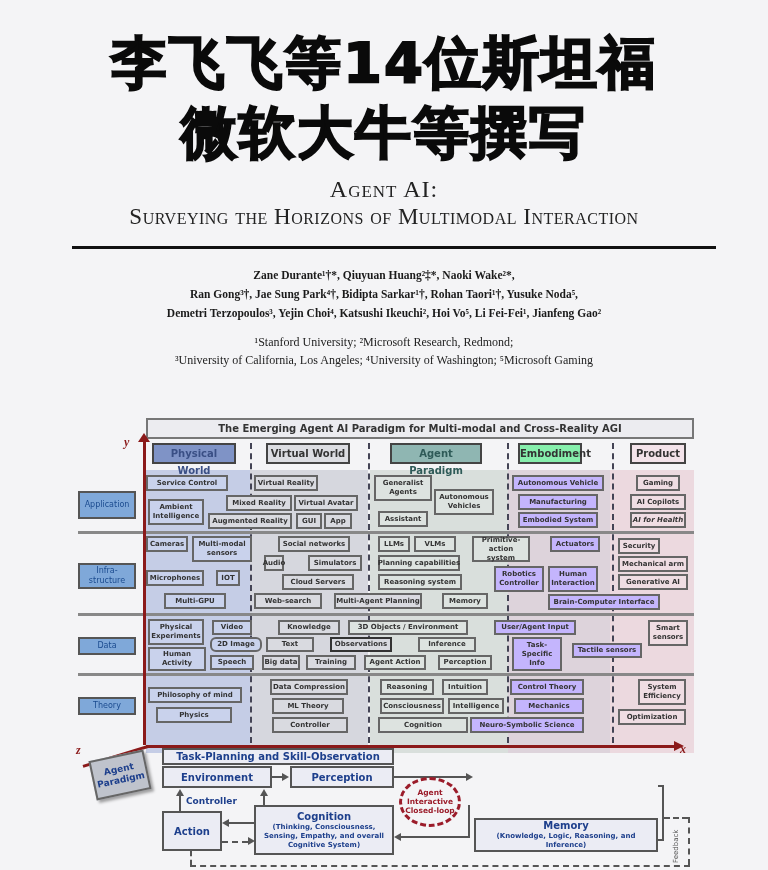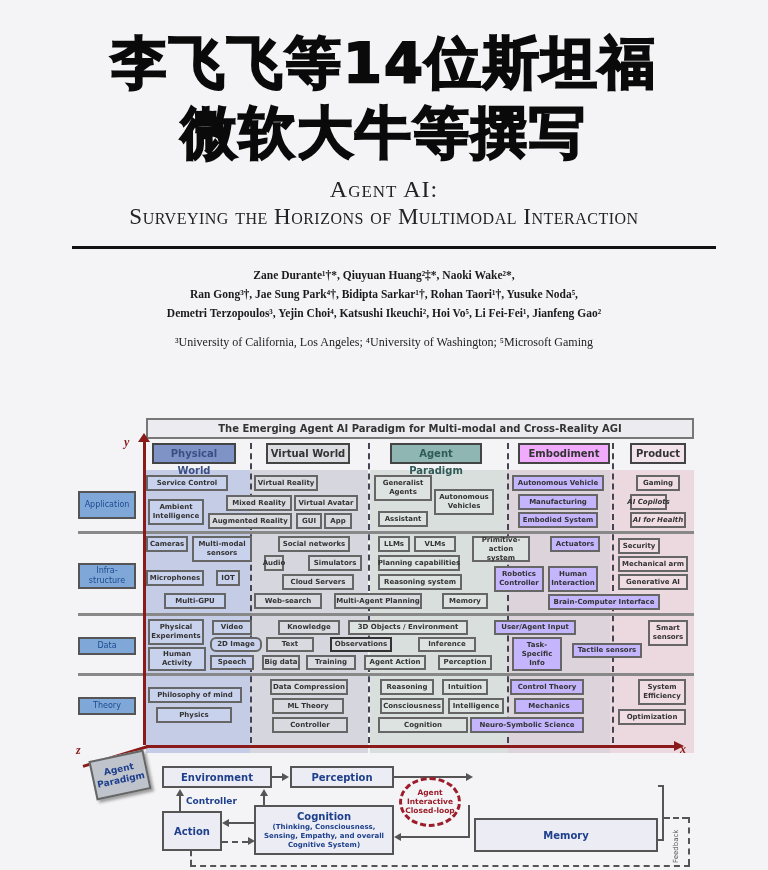--- a/index.html
+++ b/index.html
@@ -78,41 +78,42 @@
 <div class="paper-title pt1">Agent AI:</div>
 <div class="paper-title pt2">Surveying the Horizons of Multimodal Interaction</div>
 <div class="rule"></div>
 
 <div class="authors">
   <div>Zane Durante¹†*, Qiuyuan Huang²‡*, Naoki Wake²*,</div>
   <div>Ran Gong³†, Jae Sung Park⁴†, Bidipta Sarkar¹†, Rohan Taori¹†, Yusuke Noda⁵,</div>
   <div>Demetri Terzopoulos³, Yejin Choi⁴, Katsushi Ikeuchi², Hoi Vo⁵, Li Fei-Fei¹, Jianfeng Gao²</div>
 </div>
 <div class="affils">
+  <div>¹Stanford University; ²Microsoft Research, Redmond;</div>
   <div>³University of California, Los Angeles; ⁴University of Washington; ⁵Microsoft Gaming</div>
 </div>
 
 <div class="fig">
   <div class="fig-banner">The Emerging Agent AI Paradigm for Multi-modal and Cross-Reality AGI</div>
 
   <div class="col-bg bg-phys"></div>
   <div class="col-bg bg-virt2"></div>
   <div class="col-bg bg-agent"></div>
   <div class="col-bg bg-emb"></div>
   <div class="col-bg bg-prod"></div>
 
   <div class="vdash" style="left:250px; top:38px; height:300px;"></div>
   <div class="vdash" style="left:368px; top:38px; height:300px;"></div>
   <div class="vdash" style="left:507px; top:38px; height:300px;"></div>
   <div class="vdash" style="left:612px; top:38px; height:300px;"></div>
 
   <div class="col-head" style="left:152px; width:84px; background:#7f93c6; color:#3a4f85;">Physical World</div>
   <div class="col-head" style="left:266px; width:84px; background:#dcdde2; color:#333;">Virtual World</div>
   <div class="col-head" style="left:390px; width:92px; background:#8fb6b2; color:#2f5b58;">Agent Paradigm</div>
-  <div class="col-head" style="left:518px; width:92px; background:#f0abfc; color:#333;">Embodiment</div>
+  <div class="col-head" style="left:518px; width:64px; background:#86efac; color:#333;">Embodiment</div>
   <div class="col-head" style="left:630px; width:56px; background:#f3e3ea; color:#333;">Product</div>
 
   <div class="hsep" style="top:126px;"></div>
   <div class="hsep" style="top:208px;"></div>
   <div class="hsep" style="top:268px;"></div>
 
   <div class="row-label" style="top:86px; height:28px;">Application</div>
   <div class="row-label" style="top:158px; height:26px; white-space:pre;">Infra-
 structure</div>
   <div class="row-label" style="top:232px; height:18px;">Data</div>
@@ -135,21 +136,21 @@
   <div class="cell c-virt" style="left:208px; top:108px; width:84px; height:16px;">Augmented Reality</div>
   <div class="cell c-virt" style="left:296px; top:108px; width:26px; height:16px;">GUI</div>
   <div class="cell c-virt" style="left:324px; top:108px; width:28px; height:16px;">App</div>
   <div class="cell c-agent" style="left:374px; top:70px; width:58px; height:26px; white-space:normal;">Generalist Agents</div>
   <div class="cell c-agent" style="left:434px; top:84px; width:60px; height:26px; white-space:normal;">Autonomous Vehicles</div>
   <div class="cell c-agent" style="left:378px; top:106px; width:50px; height:16px;">Assistant</div>
   <div class="cell c-emb" style="left:512px; top:70px; width:92px; height:16px;">Autonomous Vehicle</div>
   <div class="cell c-emb" style="left:518px; top:89px; width:80px; height:16px;">Manufacturing</div>
   <div class="cell c-emb" style="left:518px; top:107px; width:80px; height:16px;">Embodied System</div>
   <div class="cell c-prod" style="left:636px; top:70px; width:44px; height:16px;">Gaming</div>
-  <div class="cell c-prod" style="left:630px; top:89px; width:37px; height:16px;font-style:italic;">AI Copilots</div>
+  <div class="cell c-prod" style="left:630px; top:89px; width:56px; height:16px;">AI Copilots</div>
   <div class="cell c-prod" style="left:630px; top:107px; width:56px; height:16px;font-style:italic;">AI for Health</div>
 
   <div class="cell c-phys" style="left:146px; top:131px; width:42px; height:16px;">Cameras</div>
   <div class="cell c-phys" style="left:192px; top:131px; width:60px; height:26px; white-space:normal;">Multi-modal sensors</div>
   <div class="cell c-phys" style="left:146px; top:165px; width:58px; height:16px;">Microphones</div>
   <div class="cell c-phys" style="left:216px; top:165px; width:24px; height:16px;">IOT</div>
   <div class="cell c-phys" style="left:164px; top:188px; width:62px; height:16px;">Multi-GPU</div>
   <div class="cell c-virt" style="left:278px; top:131px; width:72px; height:16px;">Social networks</div>
   <div class="cell c-virt" style="left:264px; top:150px; width:20px; height:16px;">Audio</div>
   <div class="cell c-virt" style="left:308px; top:150px; width:54px; height:16px;">Simulators</div>
@@ -200,20 +201,23 @@
   <div class="cell c-agent" style="left:448px; top:293px; width:56px; height:16px;">Intelligence</div>
   <div class="cell c-agent" style="left:378px; top:312px; width:90px; height:16px;">Cognition</div>
   <div class="cell c-emb" style="left:510px; top:274px; width:74px; height:16px;">Control Theory</div>
   <div class="cell c-emb" style="left:514px; top:293px; width:70px; height:16px;">Mechanics</div>
   <div class="cell c-emb" style="left:470px; top:312px; width:114px; height:16px;">Neuro-Symbolic Science</div>
   <div class="cell c-prod" style="left:638px; top:274px; width:48px; height:26px; white-space:normal;">System Efficiency</div>
   <div class="cell c-prod" style="left:618px; top:304px; width:68px; height:16px;">Optimization</div>
 
   <div class="agent-paradigm-tag">Agent Paradigm</div>
 
+  <div class="bx" style="left:162px; top:343px; width:232px; height:17px;">
+      <span class="main">Task-Planning and Skill-Observation</span>
+    </div>
   <div class="bx" style="left:162px; top:361px; width:110px; height:22px;">
       <span class="main">Environment</span>
     </div>
   <div class="bx" style="left:290px; top:361px; width:104px; height:22px;">
       <span class="main">Perception</span>
     </div>
   <div class="arr-r" style="left:282px; top:368px;"></div>
   <div class="line" style="left:272px; top:371px; width:12px; height:2px;"></div>
   <div class="line" style="left:394px; top:371px; width:74px; height:2px;"></div>
   <div class="arr-r" style="left:466px; top:368px;"></div>
@@ -233,20 +237,21 @@
   </div>
   <div class="arr-l" style="left:222px; top:414px;"></div>
   <div class="line" style="left:228px; top:417px; width:26px; height:2px;"></div>
   <div class="dline" style="left:222px; top:436px; width:26px;"></div>
   <div class="arr-r" style="left:248px; top:432px;"></div>
 
   <div class="loop">Agent Interactive Closed-loop</div>
 
   <div class="bx" style="left:474px; top:413px; width:184px; height:34px; border-top:2px solid #555;">
     <span class="main">Memory</span>
+    <span class="sub">(Knowledge, Logic, Reasoning, and Inference)</span>
   </div>
   <div class="arr-l" style="left:394px; top:428px;"></div>
   <div class="line" style="left:400px; top:431px; width:70px; height:2px;"></div>
   <div class="line" style="left:468px; top:400px; width:2px; height:32px;"></div>
   <div class="line" style="left:658px; top:380px; width:6px; height:2px;"></div>
   <div class="line" style="left:662px; top:380px; width:2px; height:56px;"></div>
   <div class="line" style="left:658px; top:434px; width:6px; height:2px;"></div>
 
   <div class="dlinev" style="left:190px; top:446px; height:14px;"></div>
   <div class="dline" style="left:190px; top:460px; width:500px;"></div>

